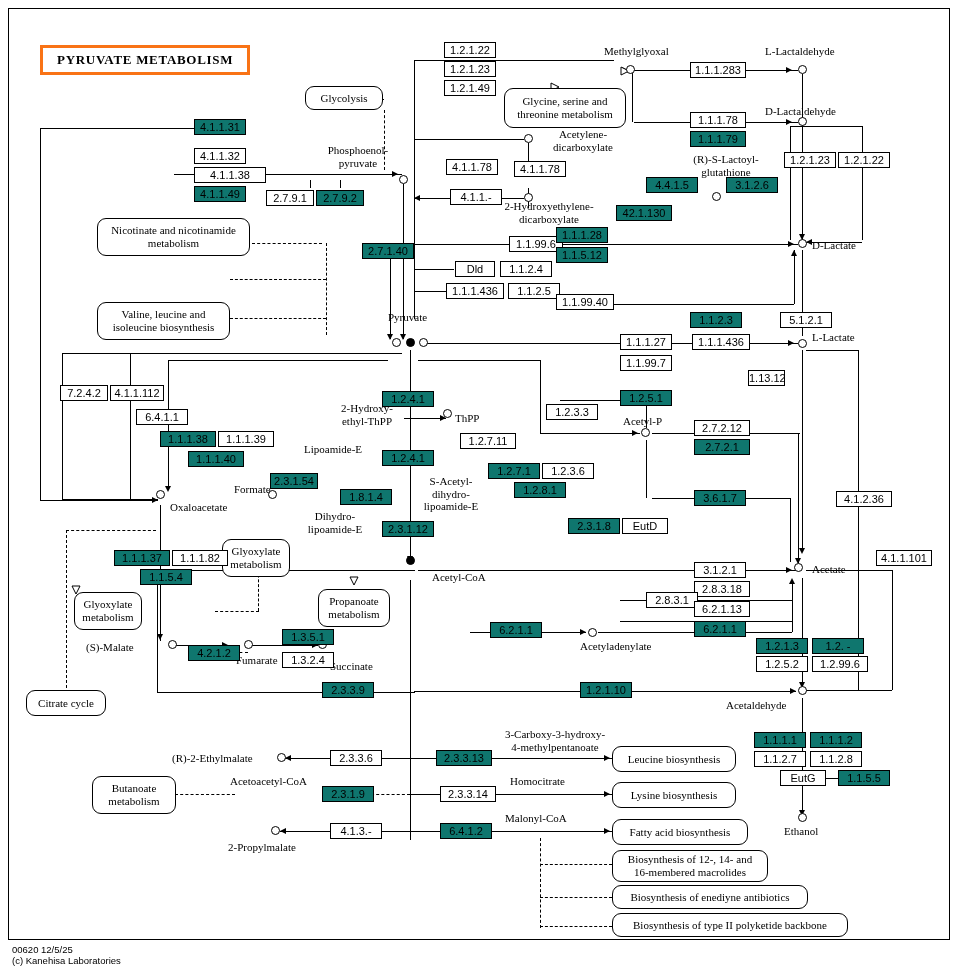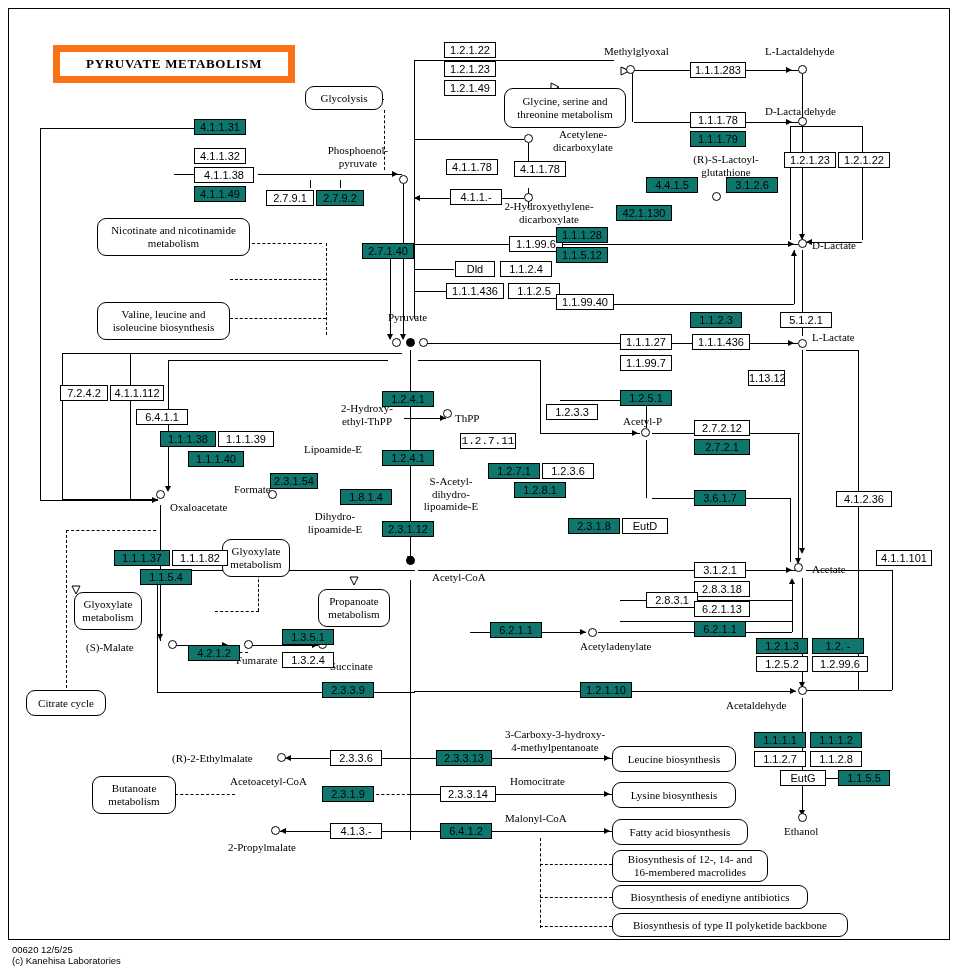--- a/index.html
+++ b/index.html
@@ -21,28 +21,27 @@
     top: 8px;
     width: 942px;
     height: 932px;
     border: 1px solid #000000;
     box-sizing: border-box;
   }
   .title-box {
     position: absolute;
     left: 40px;
     top: 45px;
-    padding: 4px 26px;
-    border: 7px solid #f97316;
+    padding: 4px 14px;
+    border: 3px solid #f97316;
     background: #ffffff;
     font-size: 13px;
     font-weight: bold;
     letter-spacing: 0.7px;
     font-family: "Liberation Serif", serif;
-    margin-left: 13px;
   }
   
   .ec {
     position: absolute;
     border: 1px solid #000000;
     background: #ffffff;
     font-size: 11px;
     line-height: 14px;
     height: 16px;
     text-align: center;
@@ -449,21 +448,21 @@
 
   <div class="ec" style="left:444px;top:42px;width:52px;">1.2.1.22</div>
   <div class="ec" style="left:444px;top:61px;width:52px;">1.2.1.23</div>
   <div class="ec" style="left:444px;top:80px;width:52px;">1.2.1.49</div>
   <div class="ec" style="left:690px;top:62px;width:56px;">1.1.1.283</div>
   <div class="ec" style="left:690px;top:112px;width:56px;">1.1.1.78</div>
   <div class="ec green" style="left:690px;top:131px;width:56px;">1.1.1.79</div>
 
   <div class="ec green" style="left:194px;top:119px;width:52px;">4.1.1.31</div>
   <div class="ec" style="left:194px;top:148px;width:52px;">4.1.1.32</div>
-  <div class="ec" style="left:194px;top:167px;width:60px;">4.1.1.38</div>
+  <div class="ec" style="left:194px;top:167px;width:72px;">4.1.1.38</div>
   <div class="ec green" style="left:194px;top:186px;width:52px;">4.1.1.49</div>
 
   <div class="ec" style="left:446px;top:159px;width:52px;">4.1.1.78</div>
   <div class="ec" style="left:514px;top:161px;width:52px;">4.1.1.78</div>
   <div class="ec" style="left:450px;top:189px;width:52px;">4.1.1.-</div>
 
   <div class="ec" style="left:266px;top:190px;width:48px;">2.7.9.1</div>
   <div class="ec green" style="left:316px;top:190px;width:48px;">2.7.9.2</div>
   <div class="ec green" style="left:362px;top:243px;width:52px;">2.7.1.40</div>
 
@@ -496,21 +495,21 @@
   <div class="ec" style="left:218px;top:431px;width:56px;">1.1.1.39</div>
   <div class="ec green" style="left:188px;top:451px;width:56px;">1.1.1.40</div>
 
   <div class="ec green" style="left:382px;top:391px;width:52px;">1.2.4.1</div>
   <div class="ec green" style="left:382px;top:450px;width:52px;">1.2.4.1</div>
   <div class="ec" style="left:546px;top:404px;width:52px;">1.2.3.3</div>
   <div class="ec green" style="left:620px;top:390px;width:52px;">1.2.5.1</div>
   <div class="ec" style="left:694px;top:420px;width:56px;">2.7.2.12</div>
   <div class="ec green" style="left:694px;top:439px;width:56px;">2.7.2.1</div>
 
-  <div class="ec" style="left:460px;top:433px;width:56px;font-family:Liberation Mono, monospace;">1.2.7.11</div>
+  <div class="ec" style="left:460px;top:433px;width:56px;">1.2.7.11</div>
   <div class="ec green" style="left:488px;top:463px;width:52px;">1.2.7.1</div>
   <div class="ec" style="left:542px;top:463px;width:52px;">1.2.3.6</div>
   <div class="ec green" style="left:514px;top:482px;width:52px;">1.2.8.1</div>
 
   <div class="ec green" style="left:270px;top:473px;width:48px;">2.3.1.54</div>
   <div class="ec green" style="left:340px;top:489px;width:52px;">1.8.1.4</div>
   <div class="ec green" style="left:382px;top:521px;width:52px;">2.3.1.12</div>
   <div class="ec green" style="left:568px;top:518px;width:52px;">2.3.1.8</div>
   <div class="ec" style="left:622px;top:518px;width:46px;">EutD</div>
   <div class="ec green" style="left:694px;top:490px;width:52px;">3.6.1.7</div>

